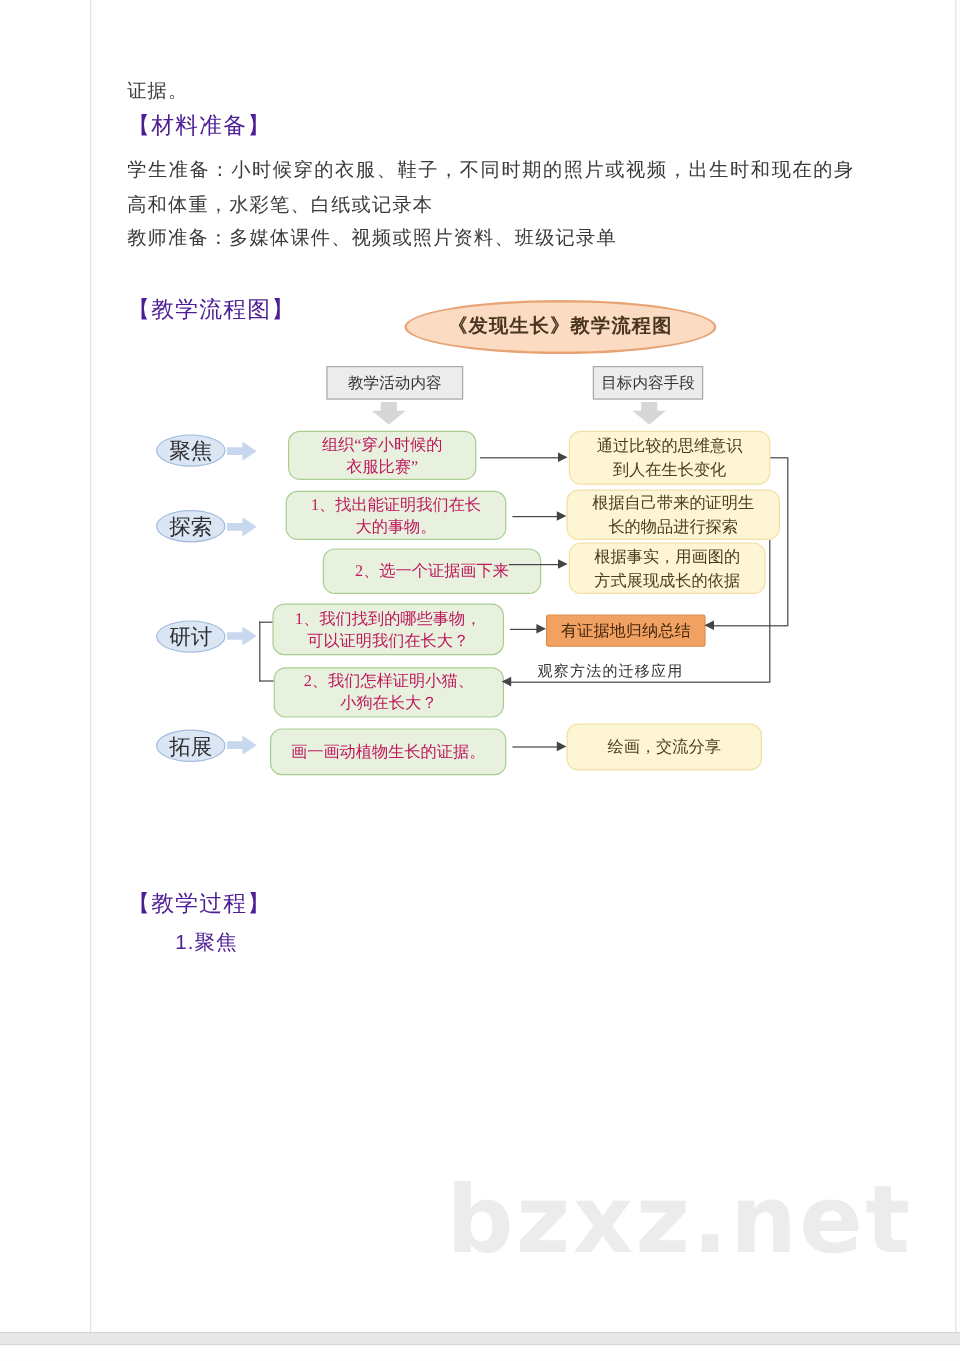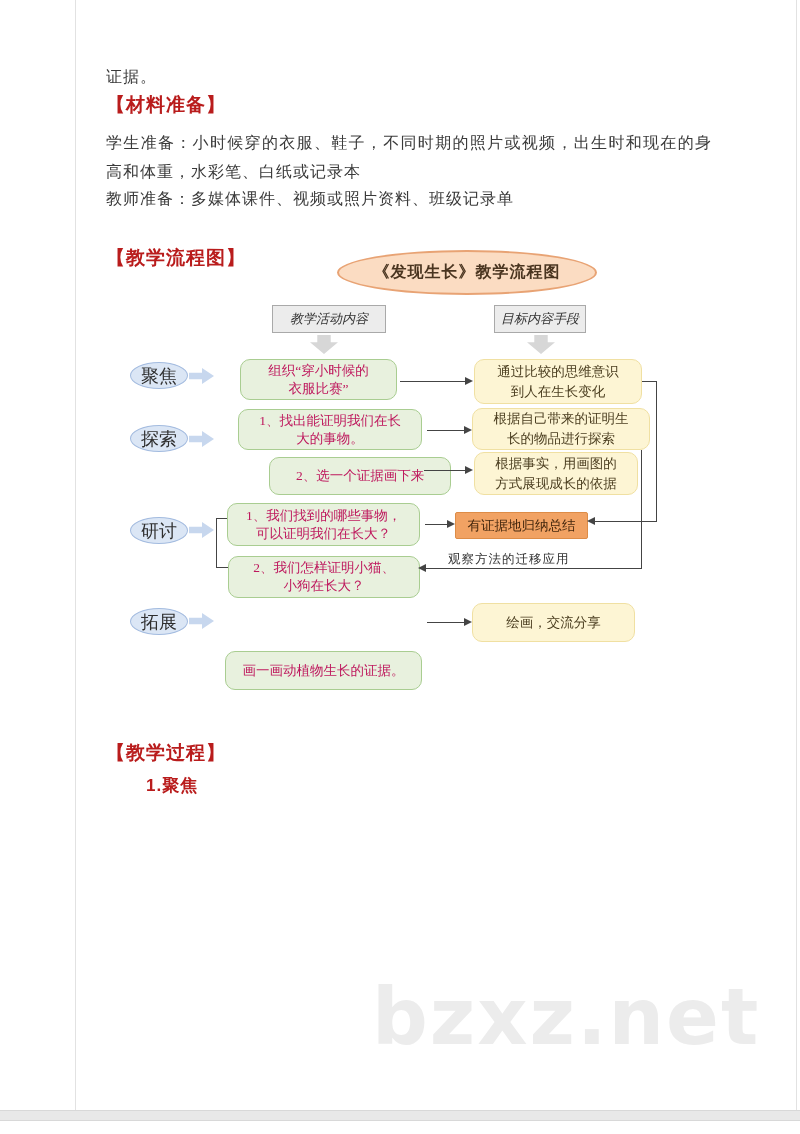--- a/index.html
+++ b/index.html
@@ -11,58 +11,58 @@
   .edge-right{left:796px;}
   .bottom-strip{position:absolute;left:0;top:1110px;width:800px;height:9px;background:#e8e8e8;
                 border-top:1px solid #d8d8d8;border-bottom:1px solid #d8d8d8;}
   
   .watermark{position:absolute;left:372px;top:972px;font-family:"DejaVu Sans","Liberation Sans",sans-serif;
              font-weight:bold;font-size:78px;color:var(--watermark,#ececec);letter-spacing:2px;}
   
   .txt{position:absolute;left:106px;width:606px;font-size:16px;letter-spacing:1px;line-height:29px;
        text-align:justify;color:#3a3a3a;}
   .heading{position:absolute;left:106px;font-family:"Liberation Sans","DejaVu Sans",sans-serif;
-           font-weight:bold;font-size:19px;color:#b91c1c;letter-spacing:1px;}
+           font-weight:normal;font-size:19px;color:#4c1d95;letter-spacing:1px;}
   .t-evidence{top:62px;}
   .h-material{top:92px;}
   .t-student{top:128px;}
   .t-teacher{top:184px;}
   .h-flow{top:206px;margin-top:39px;}
   .h-process{top:740px;}
   .h-step1{top:774px;left:146px;font-size:17px;}
   .t-paras{top:802px;line-height:30px;}
   .t-paras p{margin:0;text-indent:2em;}
   
   .fc{position:absolute;box-sizing:border-box;display:flex;align-items:center;justify-content:center;
       text-align:center;font-family:"Liberation Serif","DejaVu Serif",serif;white-space:pre-line;}
   .oval-title{left:337px;top:250px;width:260px;height:45px;border-radius:50%;
               background:var(--peach-fill);border:2px solid var(--peach-border);
               font-size:16px;font-weight:bold;color:#4a3520;letter-spacing:1px;}
-  .colbox{background:var(--gray-fill);border:1px solid var(--gray-border);font-size:13px;color:#333;height:28px;font-style:italic;}
+  .colbox{background:var(--gray-fill);border:1px solid var(--gray-border);font-size:13px;color:#333;height:28px;}
   .colbox-left{left:272px;top:305px;width:114px;}
   .colbox-right{left:494px;top:305px;width:92px;}
   .block-down{position:absolute;width:28px;height:19px;background:#d7d7d7;
               clip-path:polygon(26% 0,74% 0,74% 38%,100% 38%,50% 100%,0 38%,26% 38%);}
   .colarrow-left{left:310px;top:335px;}
   .colarrow-right{left:527px;top:335px;}
   .stage-oval{left:130px;width:58px;height:27px;border-radius:50%;background:var(--blue-fill);
               border:1px solid var(--blue-border);font-size:18px;color:#2e2e2e;}
   .stage-1{top:362px;} .stage-2{top:425px;} .stage-3{top:517px;} .stage-4{top:608px;}
   .block-right{position:absolute;width:25px;height:16px;background:var(--blue-arrow);
                clip-path:polygon(0 30%,52% 30%,52% 0,100% 50%,52% 100%,52% 70%,0 70%);}
   .sarrow-1{left:189px;top:368px;} .sarrow-2{left:189px;top:431px;}
   .sarrow-3{left:189px;top:522px;} .sarrow-4{left:189px;top:613px;}
   .gbox{background:var(--green-fill);border:1.5px solid var(--green-border);border-radius:10px;
         font-size:13.5px;color:#be185d;line-height:18px;}
   .g1{left:240px;top:359px;width:157px;height:41px;}
   .g2{left:238px;top:409px;width:184px;height:41px;}
   .g3{left:238px;top:457px;width:182px;height:38px;margin-left:31px;}
   .g4{left:227px;top:503px;width:193px;height:43px;}
   .g5{left:228px;top:556px;width:192px;height:42px;}
-  .g6{left:225px;top:607px;width:197px;height:39px;margin-top:44px;}
+  .g6{left:225px;top:607px;width:197px;height:39px;}
   .ybox{background:var(--yellow-fill);border:1px solid var(--yellow-border);border-radius:10px;
         font-size:13.5px;color:#4a3d1f;line-height:20px;}
   .y1{left:474px;top:359px;width:168px;height:45px;}
   .y2{left:472px;top:408px;width:178px;height:42px;text-align:center;}
   .y3{left:474px;top:452px;width:164px;height:43px;}
   .y4{left:472px;top:603px;width:163px;height:39px;}
   .obox{left:455px;top:512px;width:133px;height:27px;background:var(--orange-fill);
         border:1px solid var(--orange-border);border-radius:2px;font-size:13.5px;color:#45280e;}
   .transfer{position:absolute;left:448px;top:551px;font-size:12.5px;color:#333;letter-spacing:1px;
             font-family:"Liberation Serif","DejaVu Serif",serif;}

